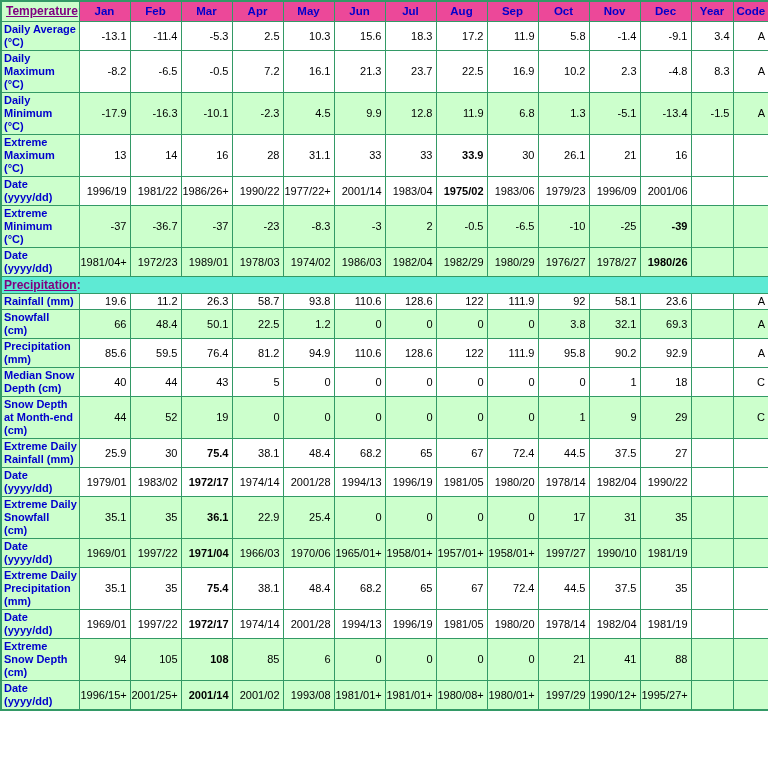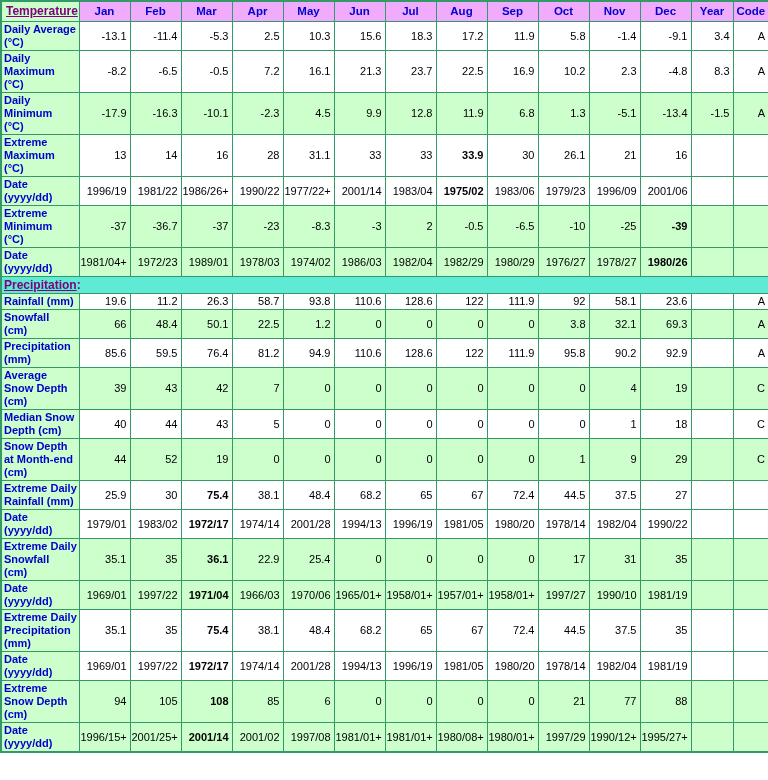--- a/index.html
+++ b/index.html
@@ -17,21 +17,21 @@
   #climate-table td, #climate-table th {
     border: 1px solid #339966;
     overflow: hidden;
   }
   col.col-label { width: 78px; }
   col.col-month { width: 51px; }
   col.col-year  { width: 42px; }
   col.col-code  { width: 36px; }
 
   th.month-th {
-    background: #f0abfc;
+    background: #ec4899;
     color: #0000CC;
     font-weight: bold;
     font-size: 11.5px;
     text-align: center;
     padding: 3px 1px;
     line-height: 13px;
   }
   th.label-th {
     background: #CCFFCC;
     text-align: left;
@@ -305,39 +305,20 @@
         <td class="val">110.6</td>
         <td class="val">128.6</td>
         <td class="val">122</td>
         <td class="val">111.9</td>
         <td class="val">95.8</td>
         <td class="val">90.2</td>
         <td class="val">92.9</td>
         <td class="val"></td>
         <td class="val">A</td>
       </tr>
-      <tr class="bg-green">
-        <td class="label-cell">Average
-Snow Depth
-(cm)</td>
-        <td class="val">39</td>
-        <td class="val">43</td>
-        <td class="val">42</td>
-        <td class="val">7</td>
-        <td class="val">0</td>
-        <td class="val">0</td>
-        <td class="val">0</td>
-        <td class="val">0</td>
-        <td class="val">0</td>
-        <td class="val">0</td>
-        <td class="val">4</td>
-        <td class="val">19</td>
-        <td class="val"></td>
-        <td class="val">C</td>
-      </tr>
       <tr class="bg-white">
         <td class="label-cell">Median Snow
 Depth (cm)</td>
         <td class="val">40</td>
         <td class="val">44</td>
         <td class="val">43</td>
         <td class="val">5</td>
         <td class="val">0</td>
         <td class="val">0</td>
         <td class="val">0</td>
@@ -485,33 +466,33 @@
         <td class="val">94</td>
         <td class="val">105</td>
         <td class="val bold">108</td>
         <td class="val">85</td>
         <td class="val">6</td>
         <td class="val">0</td>
         <td class="val">0</td>
         <td class="val">0</td>
         <td class="val">0</td>
         <td class="val">21</td>
-        <td class="val">77</td>
+        <td class="val">41</td>
         <td class="val">88</td>
         <td class="val"></td>
         <td class="val"></td>
       </tr>
       <tr class="bg-green">
         <td class="label-cell">Date
 (yyyy/dd)</td>
         <td class="val">1996/15+</td>
         <td class="val">2001/25+</td>
         <td class="val bold">2001/14</td>
         <td class="val">2001/02</td>
-        <td class="val">1997/08</td>
+        <td class="val">1993/08</td>
         <td class="val">1981/01+</td>
         <td class="val">1981/01+</td>
         <td class="val">1980/08+</td>
         <td class="val">1980/01+</td>
         <td class="val">1997/29</td>
         <td class="val">1990/12+</td>
         <td class="val">1995/27+</td>
         <td class="val"></td>
         <td class="val"></td>
       </tr>

